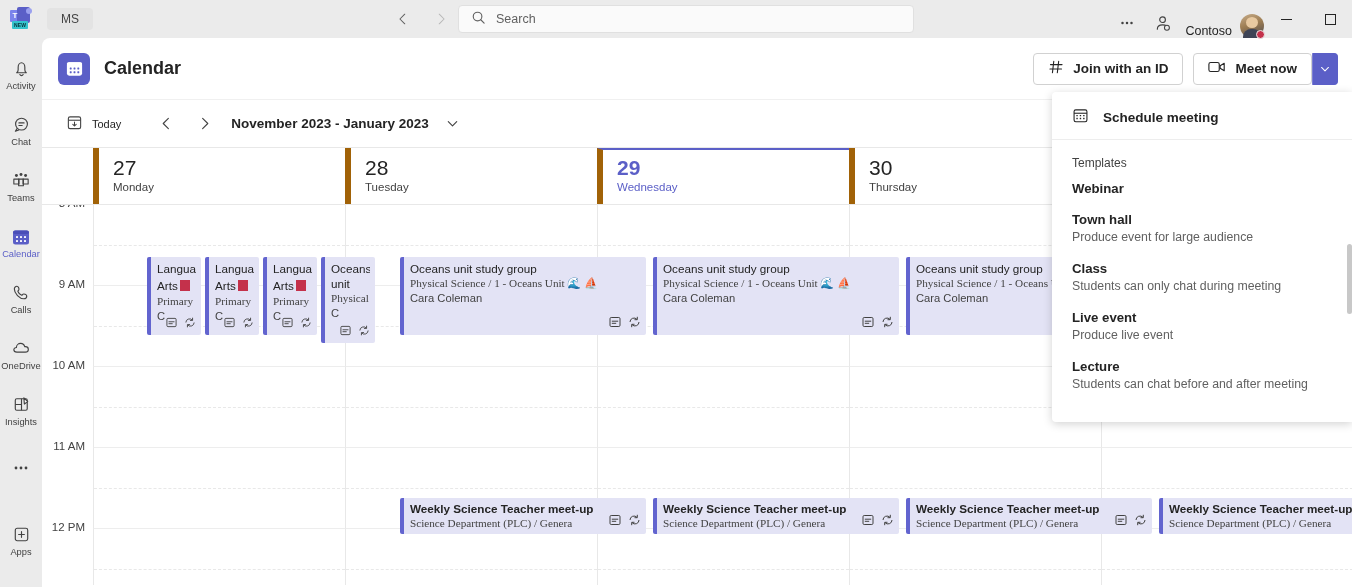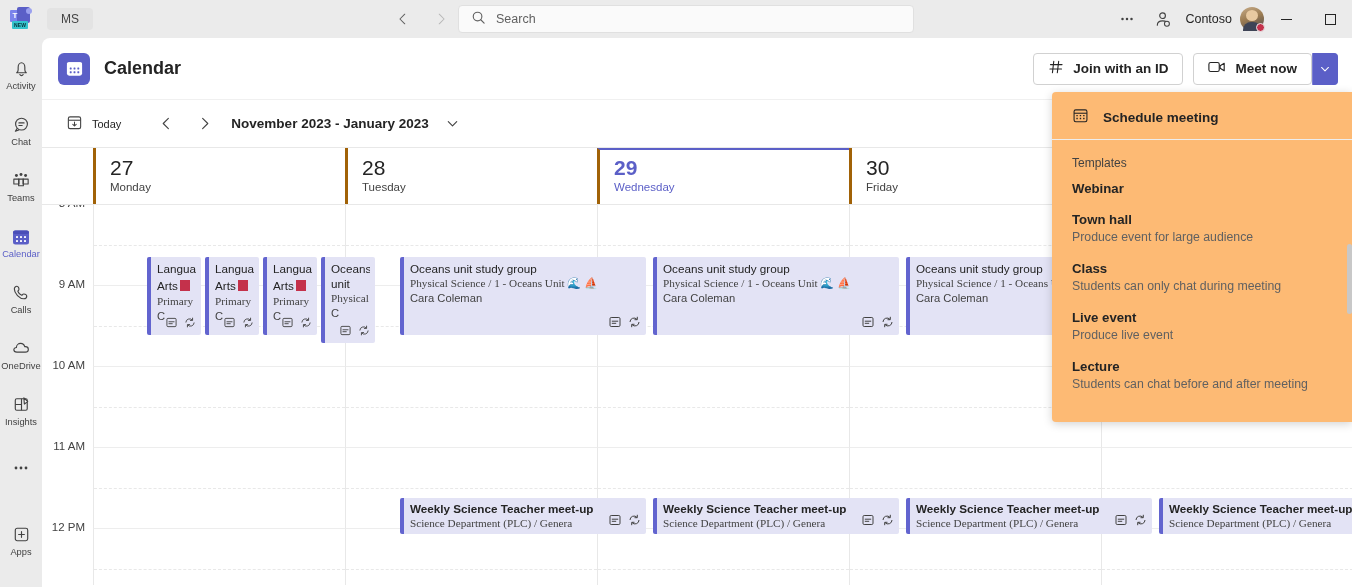--- a/index.html
+++ b/index.html
@@ -38,21 +38,21 @@
     color: #616161; font-size: 15px; border-radius:4px;
   }
   .nav-arrow.dim { color: #b8b8b8; }
   .searchbar {
     position:absolute; left: 458px; top: 5px;
     width: 456px; height: 28px;
     background: #fafafa; border: 1px solid #e0e0e0; border-radius: 4px;
     display:flex; align-items:center; padding-left: 12px; gap: 10px;
   }
   .search-ph { color:#616161; font-size: 12.5px; }
-  .tb-right { position:absolute; right: 0; top:0; height:38px; display:flex; align-items:center; }
+  .tb-right { position:absolute; right: 0; top:0; height:38px; display:flex; align-items:flex-end; }
   .tb-icon { width: 36px; height: 30px; display:flex; align-items:center; justify-content:center; color:#424242; }
   .tenant { font-size: 12.5px; color: #242424; margin: 0 8px 0 4px; }
   .avatar {
     width: 24px; height: 24px; border-radius: 50%; position: relative;
     background: linear-gradient(160deg,#c8ad8a 0%,#9c7c52 45%,#49484f 100%);
     overflow: visible; flex: none;
   }
   .avatar::before {
     content:""; position:absolute; left:6px; top:3px; width:12px; height:11px;
     border-radius:50%; background:#e8c9a0;
@@ -128,21 +128,21 @@
   .daterange { font-size: 13.5px; font-weight:bold; color:#242424; margin-left: 10px; }
   .chev { margin-left: 14px; color:#424242; display:flex; align-items:center; }
 
   
   .cal-grid { position: relative; }
   .day-head-row {
     display:flex; height: 57px; border-bottom: 1px solid #e8e8e8;
   }
   .gutter-head { width: 51px; flex:none; }
   .day-head {
-    width: 252px; flex:none; border-left: 3px solid #a16207;
+    width: 252px; flex:none; border-left: 6px solid #a16207;
     padding: 7px 0 0 14px;
   }
   .day-head.today { border-top: 2px solid #5b5fc7; padding-top:5px; }
   .day-num { font-size: 21px; color:#242424; line-height: 25px; }
   .day-name { font-size: 11.5px; color:#424242; margin-top: 1px; }
   .day-head.today .day-num, .day-head.today .day-name { color:#5b5fc7; font-weight:bold; }
   .day-head.today .day-name { font-weight: normal; }
 
   
   .time-grid { position:relative; height: 380px; overflow:hidden; }
@@ -178,21 +178,21 @@
   .ev-icons {
     position:absolute; right: 5px; bottom: 3px; display:flex; gap: 7px; align-items:center;
   }
   .ev.narrow .ev-title { white-space: normal; word-break: break-all; }
   .ev.narrow .ev-sub { white-space: normal; }
   .sq-red { display:inline-block; width:10px; height:11px; background:#c4314b; vertical-align:-1px; margin-left:2px;}
 
   
   .dropdown {
     position:absolute; left: 1052px; top: 92px; width: 300px; height: 330px;
-    background:#fdba74; box-shadow: 0 2px 10px rgba(0,0,0,0.18); border-radius: 4px 0 0 4px;
+    background:#ffffff; box-shadow: 0 2px 10px rgba(0,0,0,0.18); border-radius: 4px 0 0 4px;
     z-index: 50; padding: 6px 0 0 0;
   }
   .dd-sched {
     display:flex; align-items:center; gap: 14px; padding: 9px 0 9px 20px;
     font-size: 13.5px; font-weight:bold; color:#242424;
   }
   .dd-divider { height:1px; background:#ededed; margin: 3px 0 0 0; }
   .dd-section { font-size: 12px; color:#424242; padding: 16px 0 4px 20px; }
   .dd-item { padding: 6px 20px 8px 20px; }
   .dd-item-t { font-size: 13.2px; font-weight:bold; color:#242424; line-height:17px; }
@@ -452,21 +452,21 @@
       <div class="day-head">
         <div class="day-num">28</div>
         <div class="day-name">Tuesday</div>
       </div>
       <div class="day-head today">
         <div class="day-num">29</div>
         <div class="day-name">Wednesday</div>
       </div>
       <div class="day-head">
         <div class="day-num">30</div>
-        <div class="day-name">Friday</div>
+        <div class="day-name">Thursday</div>
       </div>
       <div class="day-head">
         <div class="day-num"></div>
         <div class="day-name"></div>
       </div>
     </div>
 
     <div class="time-grid">
       <div class="tg-body">
 

